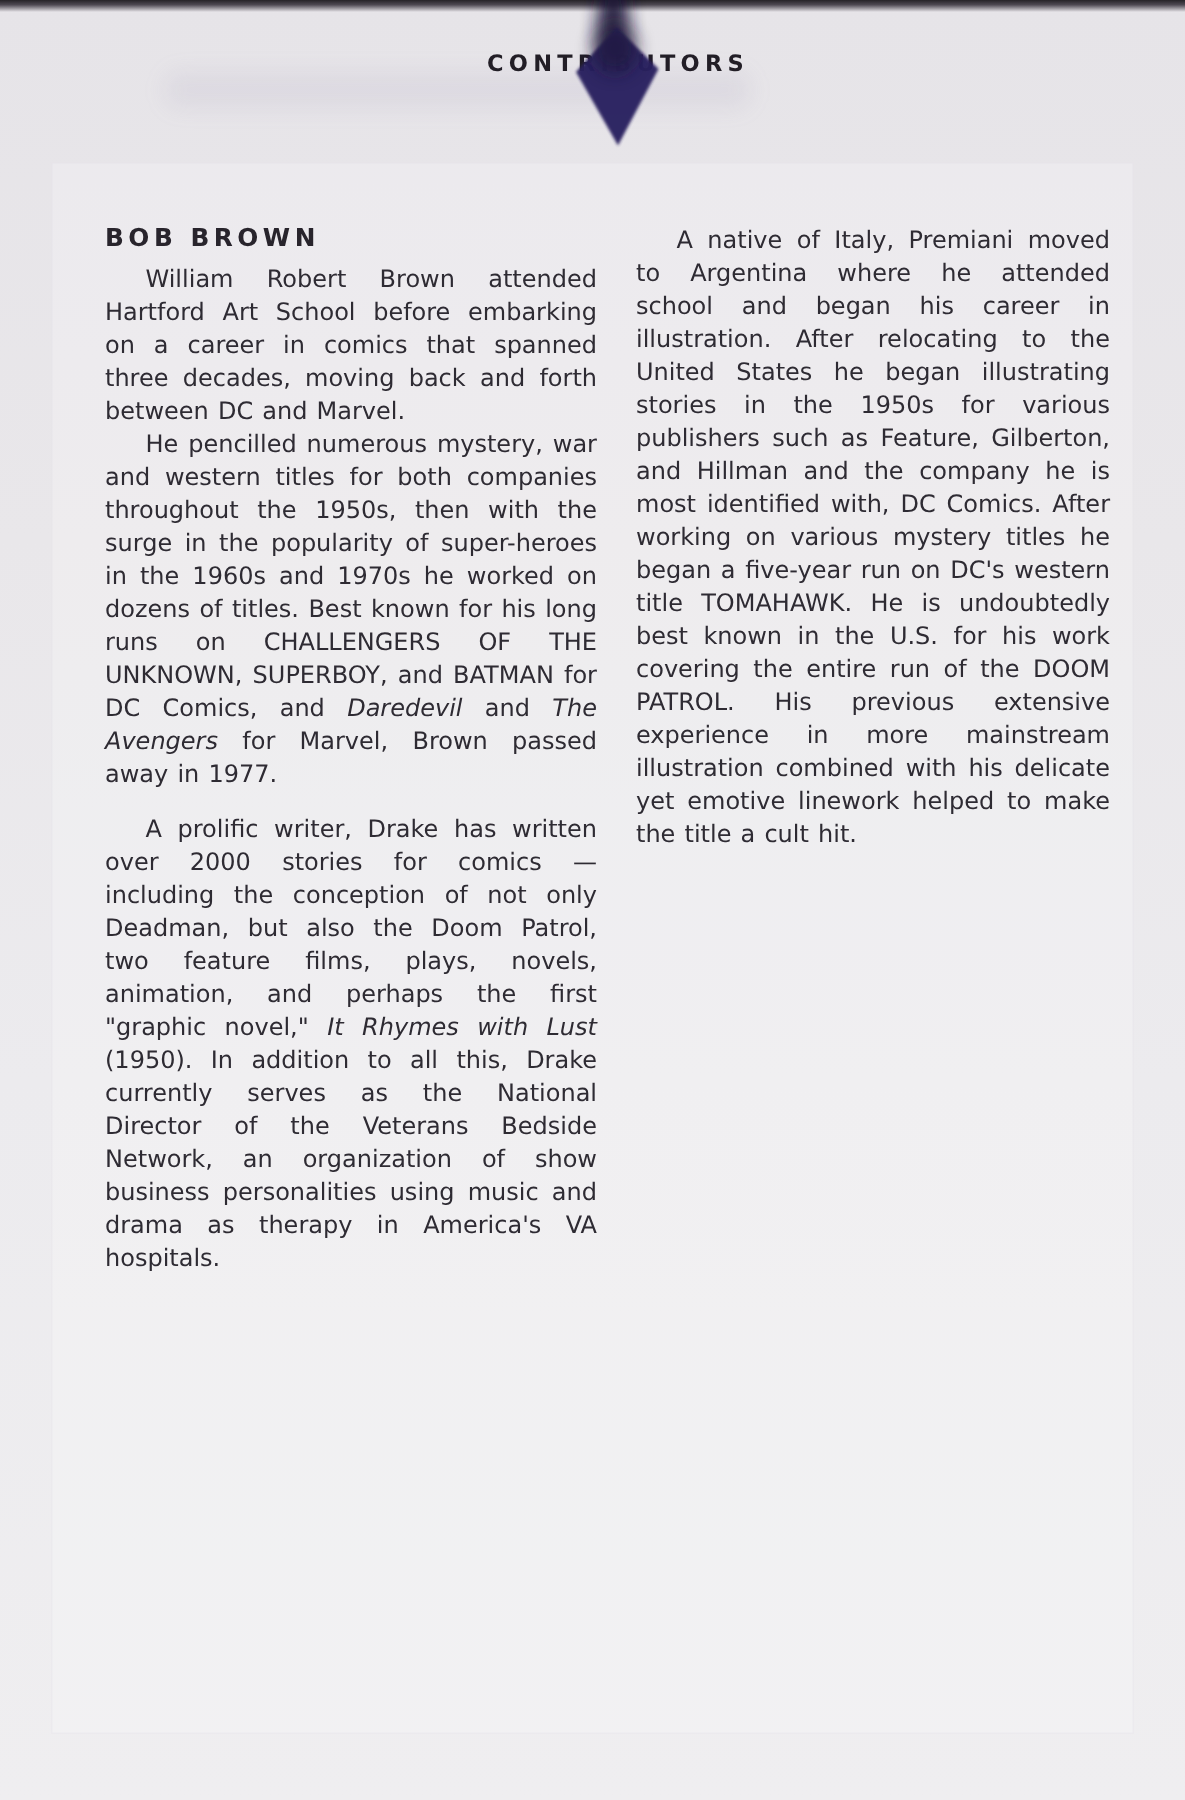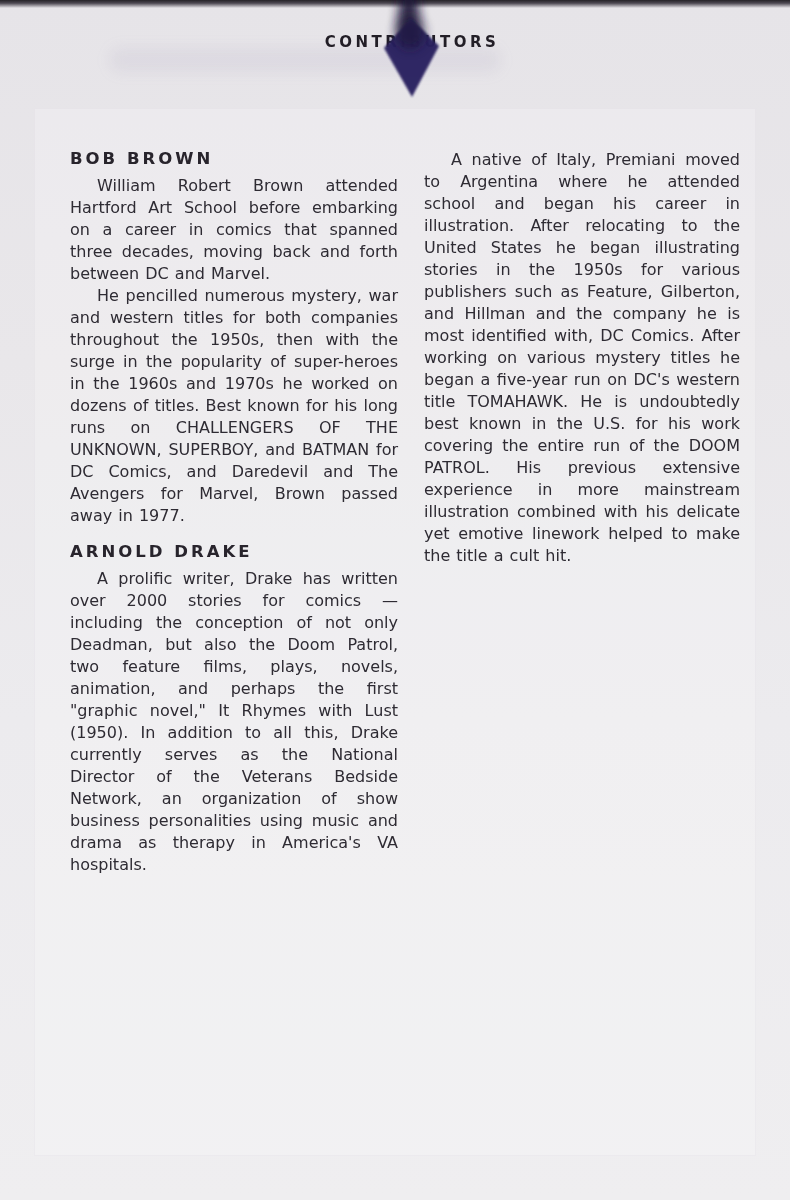--- a/index.html
+++ b/index.html
@@ -65,21 +65,21 @@
   }
   .bio p {
     margin: 0;
     font-size: 16px;
     line-height: 22px;
     text-align: justify;
     text-indent: 27px;
     color: #2e2b33;
     word-spacing: 1px;
   }
-  .it { }
+  .it { font-style: italic; }
 </style>
 </head>
 <body>
 
 <div class="page">
 
   <div class="scan-edge-top"></div>
   <div class="ghost-smudge"></div>
   <div class="page-panel"></div>
 
@@ -105,21 +105,20 @@
 
     <section class="col-left">
 
       <article class="bio">
         <h2 class="contributor-name">BOB BROWN</h2>
         <p><span>William Robert Brown attended Hartford Art School before embarking on a career in comics that spanned three decades, moving back and forth between DC and Marvel.</span></p>
         <p><span>He pencilled numerous mystery, war and western titles for both companies throughout the 1950s, then with the surge in the popularity of super-heroes in the 1960s and 1970s he worked on dozens of titles. Best known for his long runs on CHALLENGERS OF THE UNKNOWN, SUPERBOY, and BATMAN for DC Comics, and </span><span class="it">Daredevil</span><span> and </span><span class="it">The Avengers</span><span> for Marvel, Brown passed away in 1977.</span></p>
       </article>
 
       <article class="bio">
-        <h2 class="contributor-name">ARNOLD DRAKE</h2>
         <p><span>A prolific writer, Drake has written over 2000 stories for comics — including the conception of not only Deadman, but also the Doom Patrol, two feature films, plays, novels, animation, and perhaps the first "graphic novel," </span><span class="it">It Rhymes with Lust</span><span> (1950). In addition to all this, Drake currently serves as the National Director of the Veterans Bedside Network, an organization of show business personalities using music and drama as therapy in America's VA hospitals.</span></p>
       </article>
 
     </section>
 
     <section class="col-right">
 
       <article class="bio">
         <p><span>A native of Italy, Premiani moved to Argentina where he attended school and began his career in illustration. After relocating to the United States he began illustrating stories in the 1950s for various publishers such as Feature, Gilberton, and Hillman and the company he is most identified with, DC Comics. After working on various mystery titles he began a five-year run on DC's western title TOMAHAWK. He is undoubtedly best known in the U.S. for his work covering the entire run of the DOOM PATROL. His previous extensive experience in more mainstream illustration combined with his delicate yet emotive linework helped to make the title a cult hit.</span></p>
       </article>

